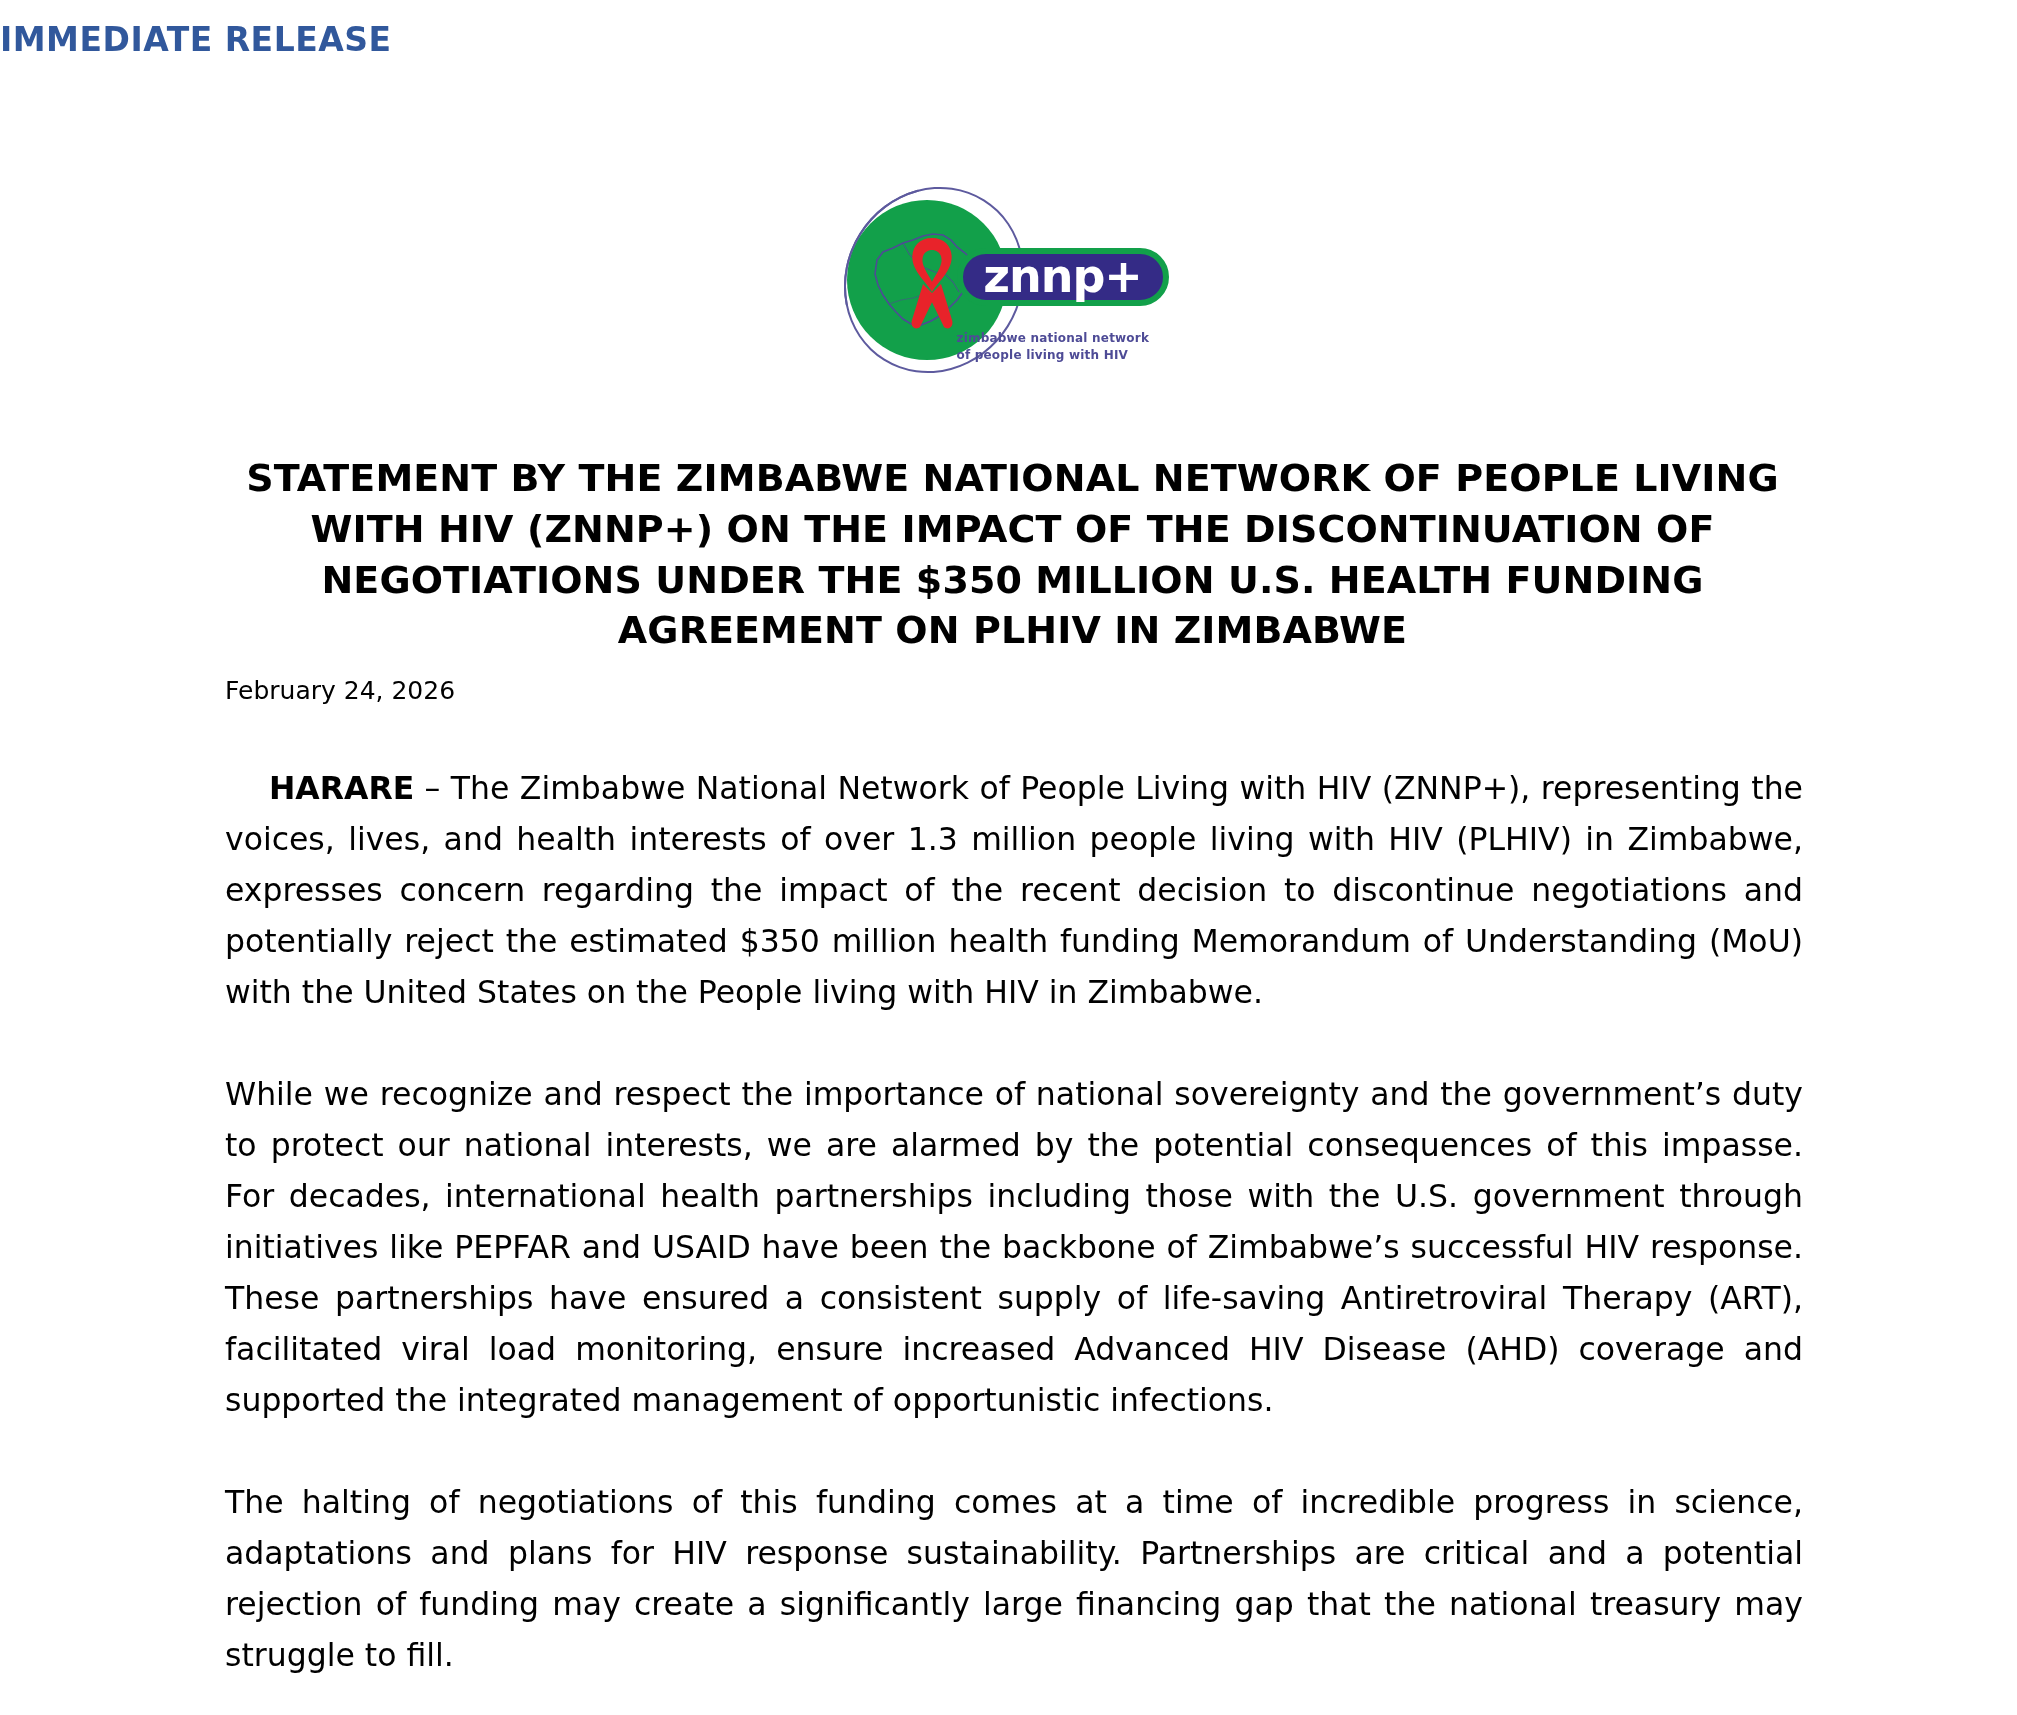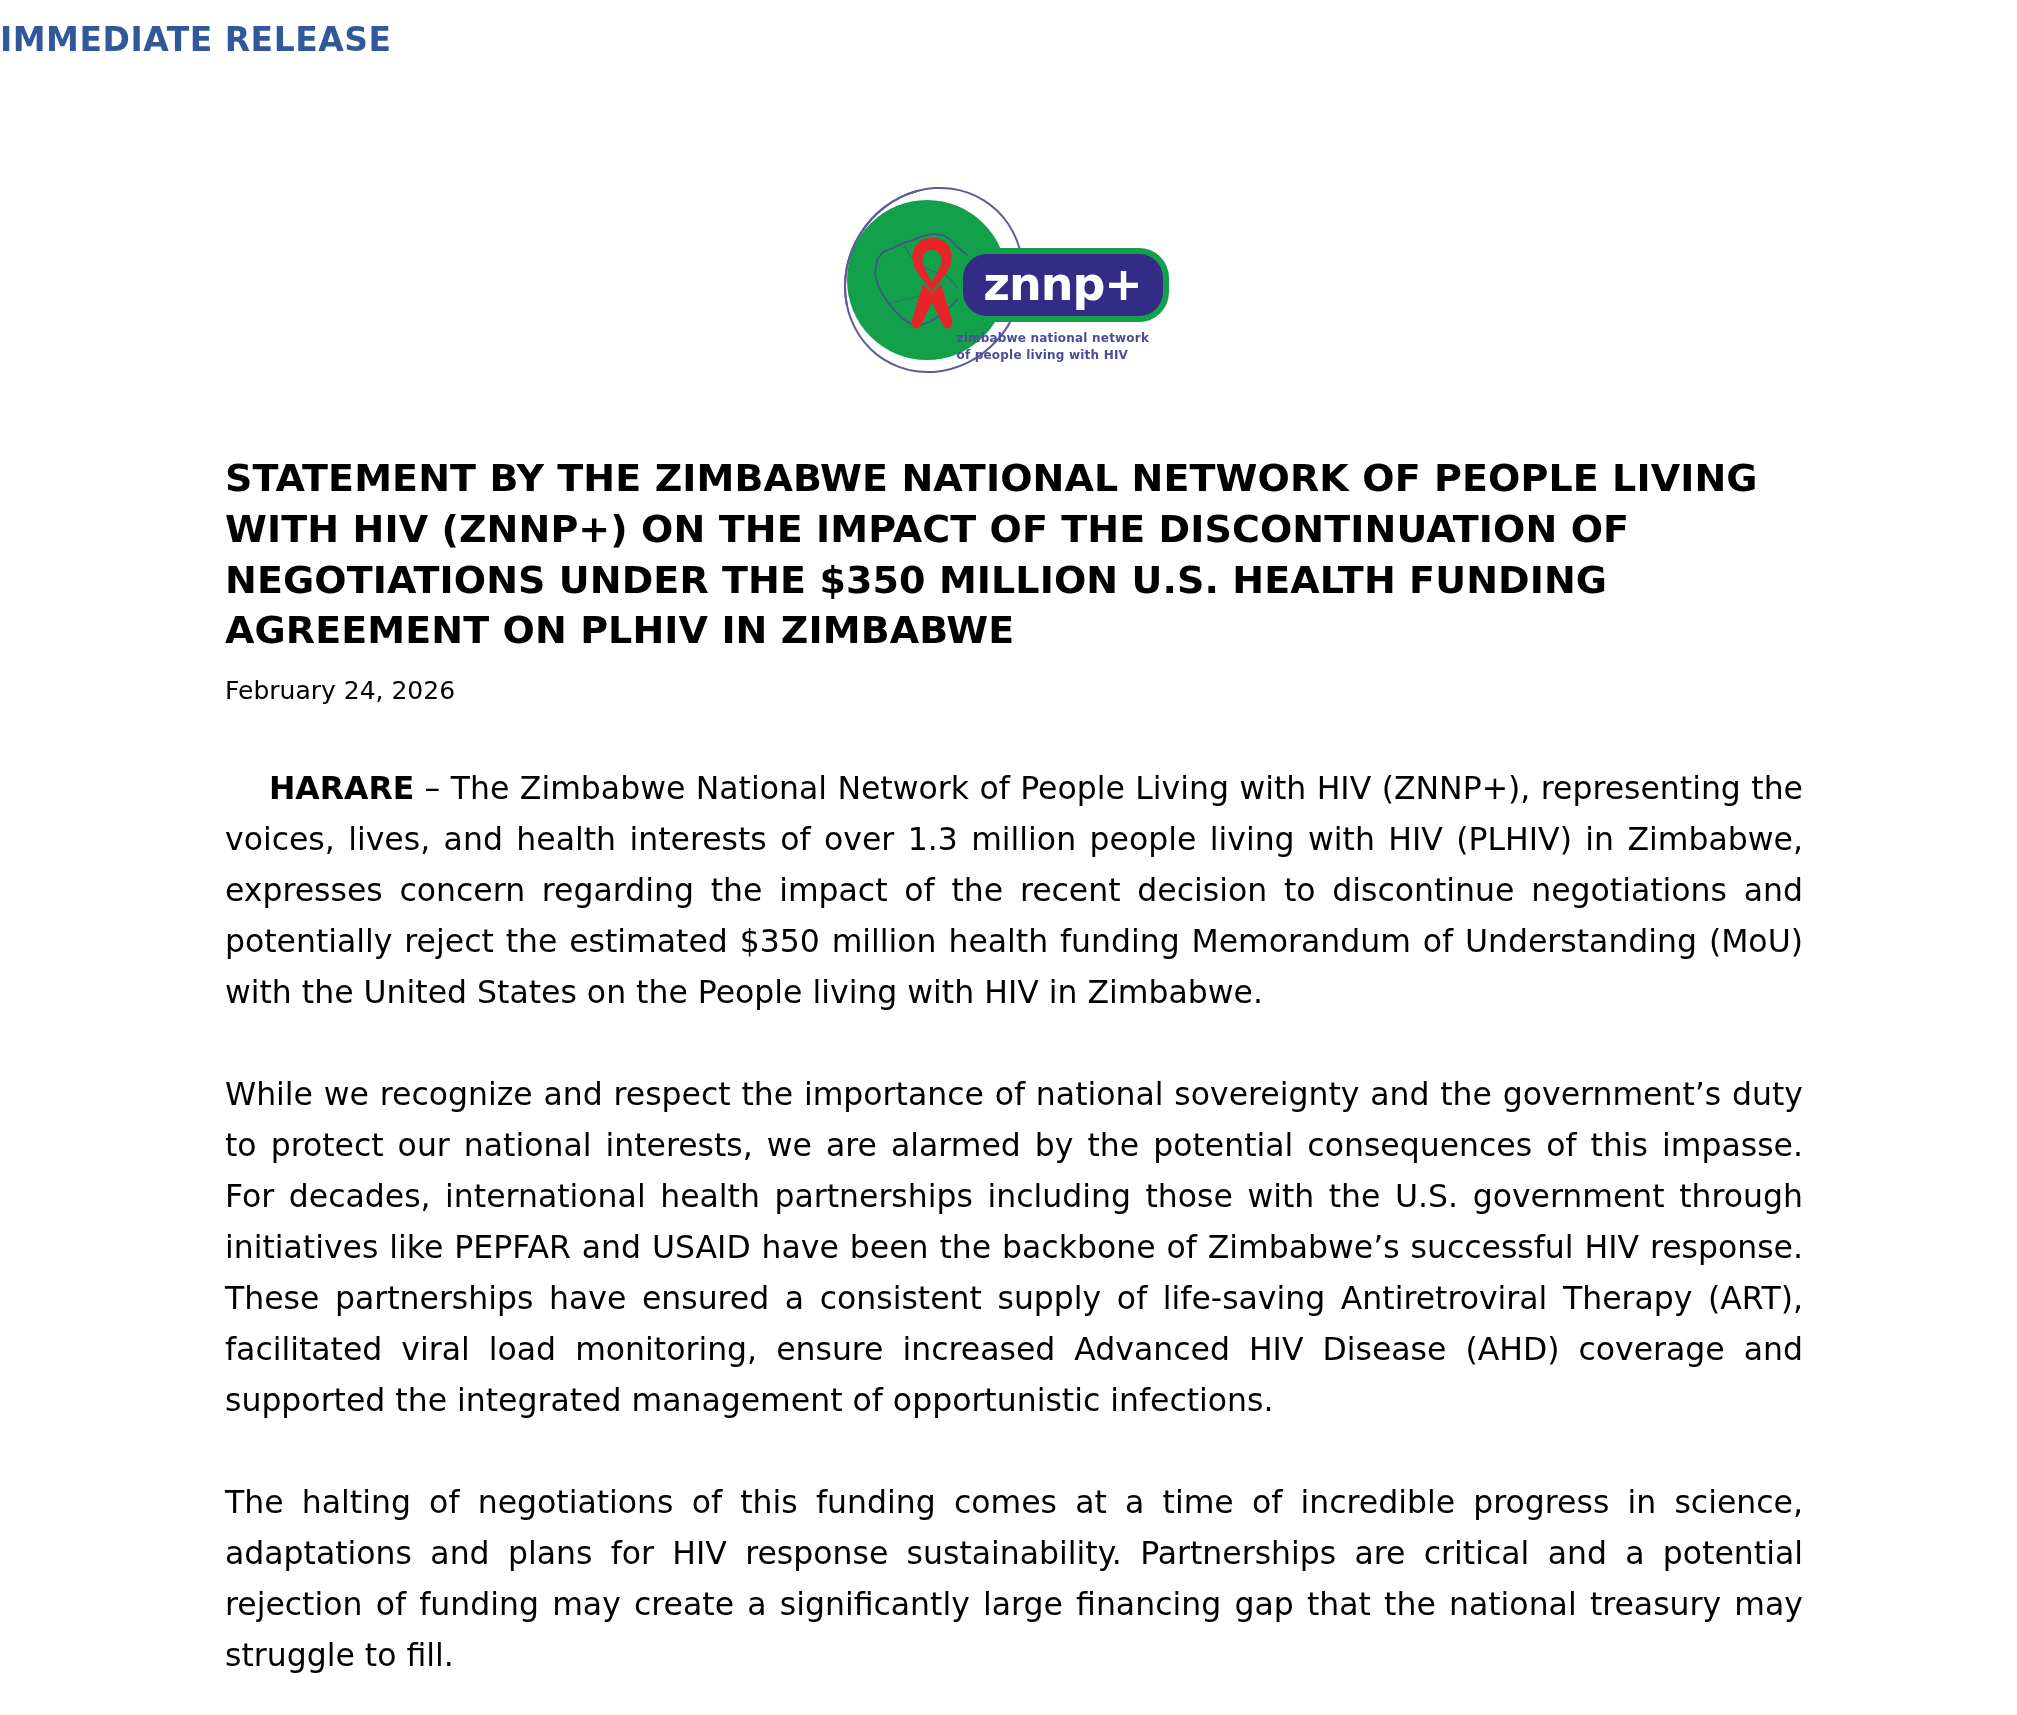--- a/index.html
+++ b/index.html
@@ -102,21 +102,21 @@
     border-left: 2px solid transparent;
     border-right: 2px solid transparent;
     border-bottom: 2px solid transparent;
     pointer-events: none;
   }
   .logo-badge {
     position: absolute;
     left: 128px;
     top: 58px;
     width: 212px;
-    height: 74px;
+    height: 58px;
     background: #342b86;
     border: 6px solid #12a04a;
     border-radius: 30px;
     box-sizing: border-box;
     display: flex;
     align-items: center;
     justify-content: center;
   }
   .logo-badge-text {
     color: #ffffff;
@@ -140,21 +140,21 @@
     line-height: 1.45;
     letter-spacing: 0.2px;
   }
 
   
   .doc-title {
     position: absolute;
     top: 428px;
     left: 225px;
     width: 1575px;
-    text-align: left;
+    text-align: center;
     font-family: "DejaVu Sans", "Liberation Sans", sans-serif;
     font-size: 38px;
     font-weight: bold;
     line-height: 1.33;
     letter-spacing: 0.1px;
     color: #000000;
   }
 
   
   .doc-date {

